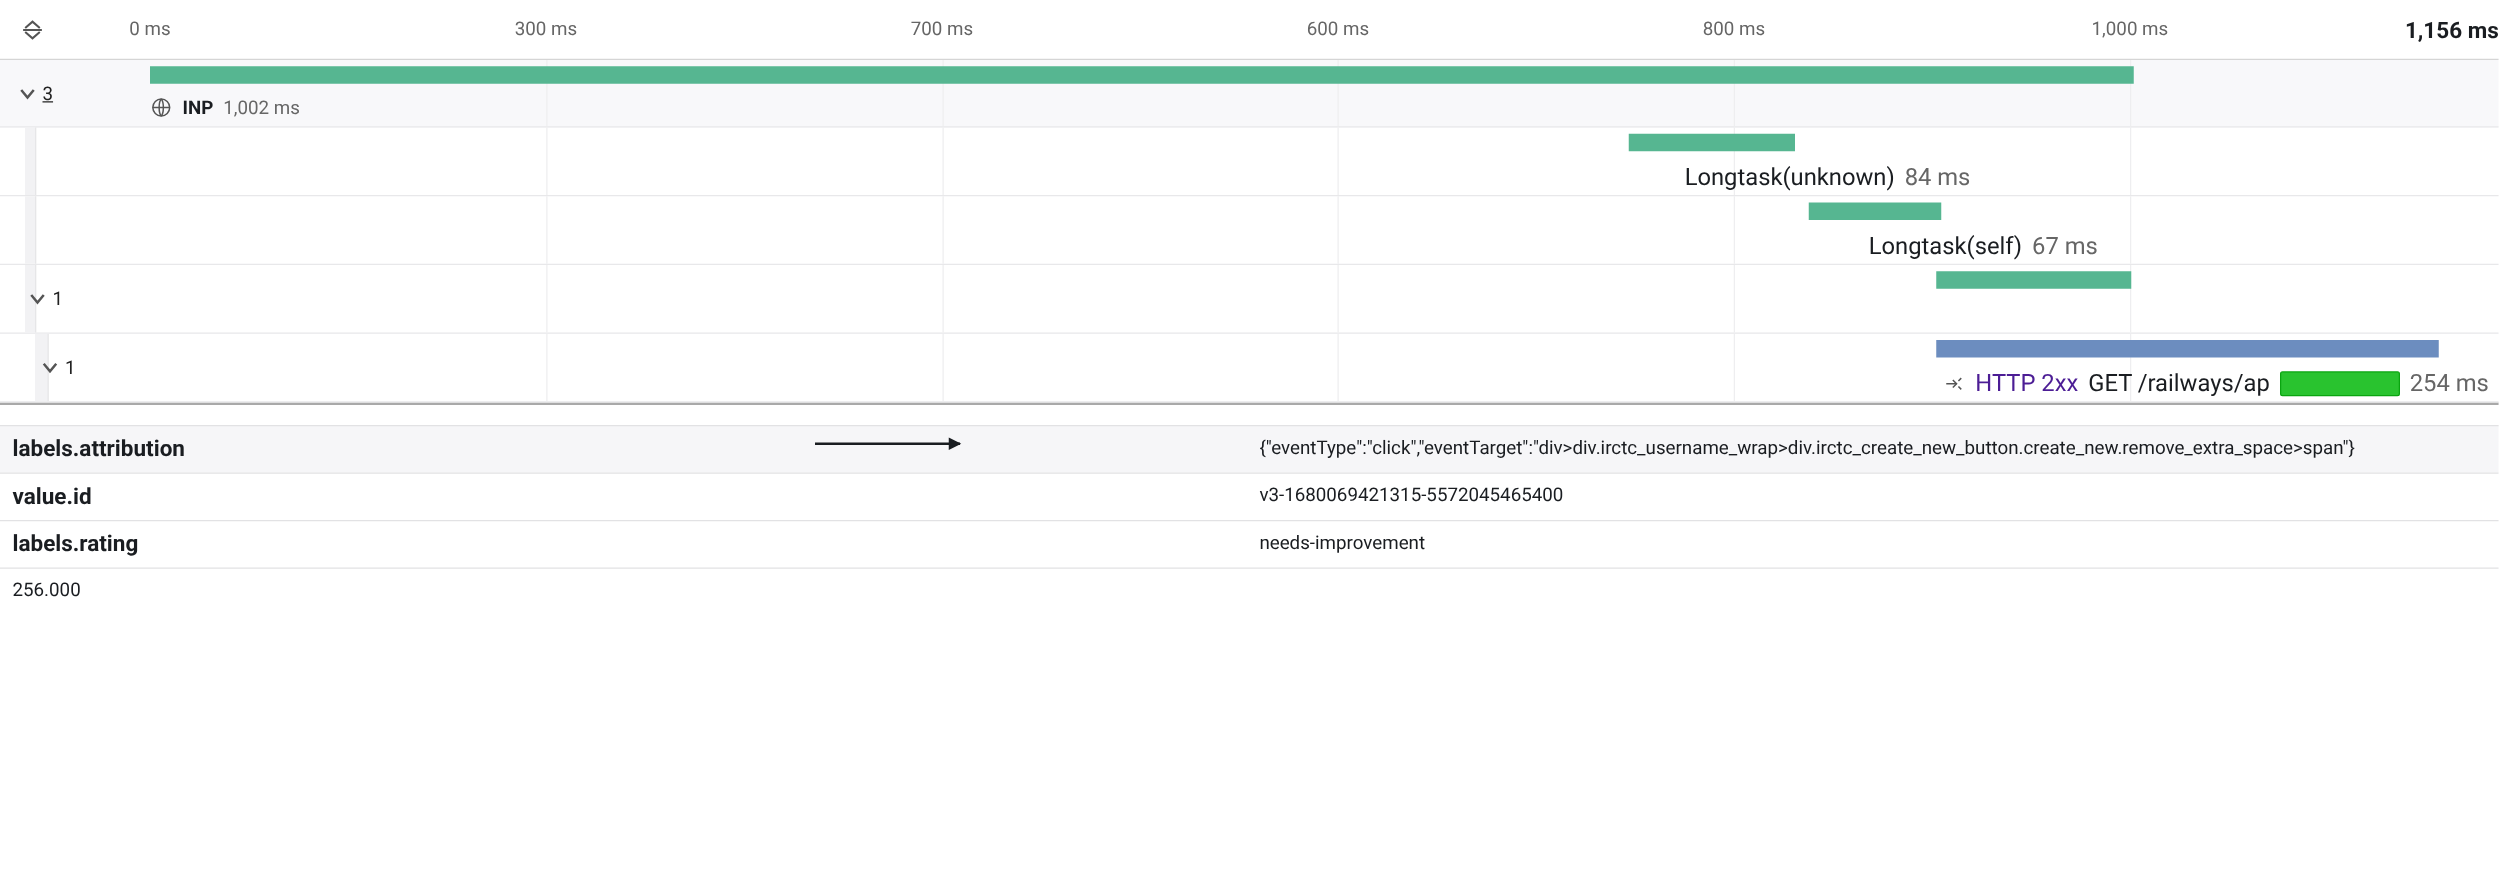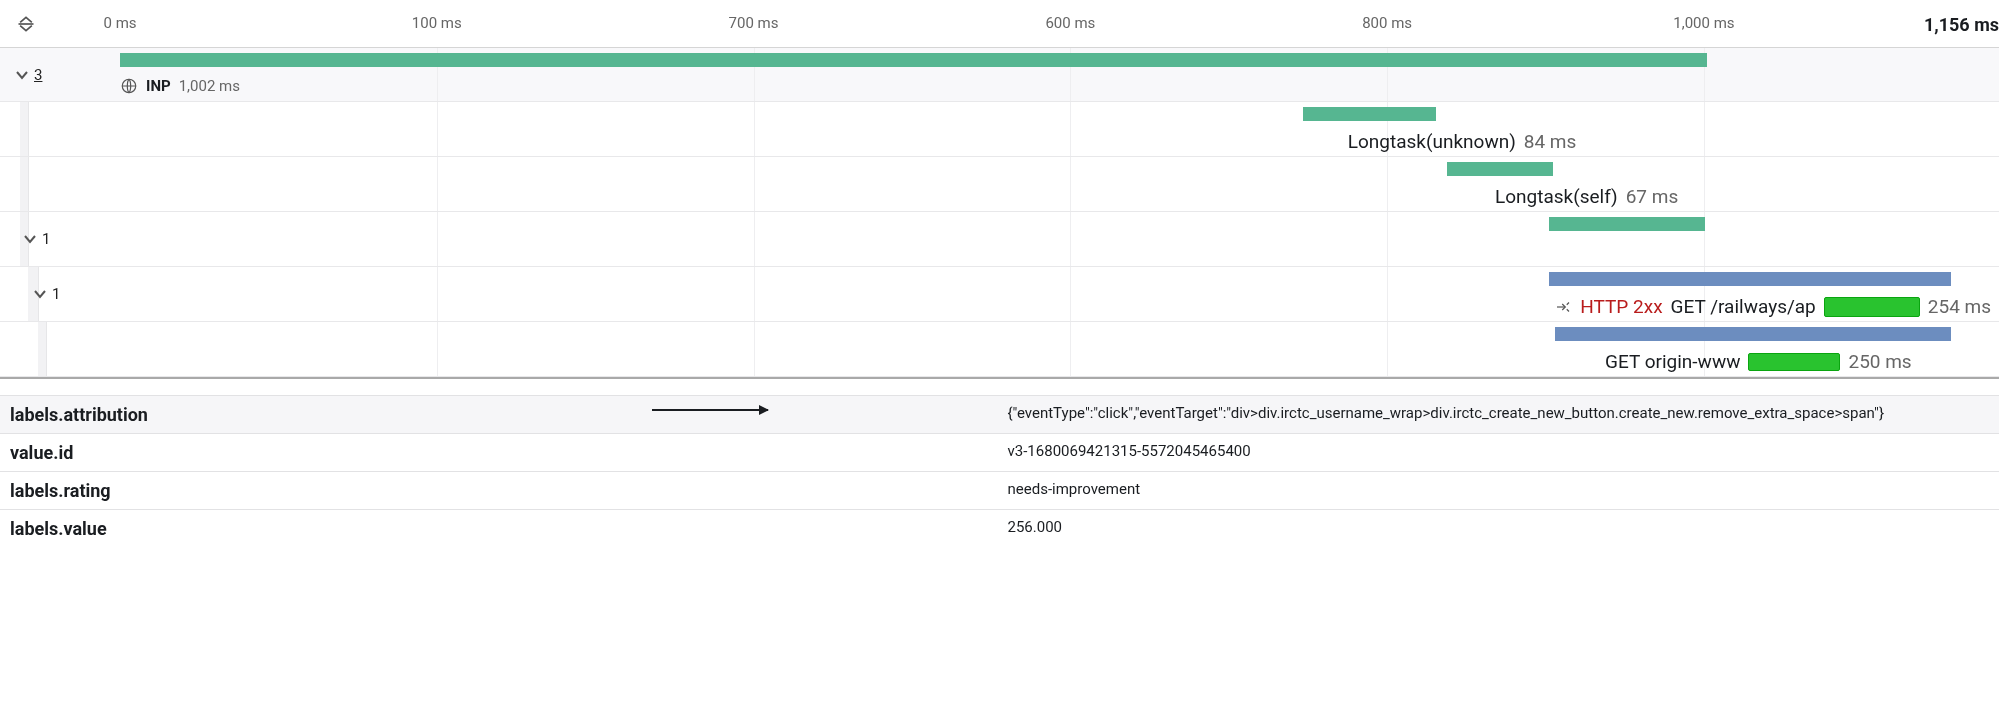--- a/index.html
+++ b/index.html
@@ -137,21 +137,21 @@
     font-size:15px;
   }
   .inp-meta .globe { width:18px; height:18px; color:#555; }
   .inp-meta .inp-lbl { font-weight:700; }
   .inp-meta .inp-dur { color:#666; }
 
   .http-meta {
     display:flex; align-items:center; gap:8px; color:#555;
   }
   .http-meta svg{width:18px;height:18px}
-  .http-status { color:#b91c1c; }
+  .http-status { color:#4c1d95; }
 
   
   .details {
     margin-top:16px;
   }
   .drow {
     display:flex;
     border-top:1px solid #e2e2e4;
     padding:8px 10px;
     align-items:flex-start;
@@ -181,21 +181,21 @@
   <div class="ruler-btn">
     <svg viewBox="0 0 24 24" fill="none" stroke="currentColor" stroke-width="2">
       <polyline points="5 10 12 4 19 10"></polyline>
       <polyline points="5 14 12 20 19 14"></polyline>
       <line x1="3" y1="12" x2="21" y2="12"></line>
     </svg>
   </div>
   <div class="tick-area" id="tick-area">
     <span class="tick end">1,156 ms</span>
   <span class="tick" style="left: 0%; text-align: center;">0 ms</span>
-      <span class="tick" style="left: 17.301%;">100 ms</span>
+      <span class="tick" style="left: 17.301%;">300 ms</span>
       <span class="tick" style="left: 34.6021%;">700 ms</span>
       <span class="tick" style="left: 51.9031%;">600 ms</span>
       <span class="tick" style="left: 69.2042%;">800 ms</span>
       <span class="tick" style="left: 86.5052%;">1,000 ms</span>
     </div>
 </div>
 
 <div class="rows">
 
   <div class="row inp">
@@ -311,53 +311,33 @@
           </svg>
           <span class="http-status">HTTP 2xx</span>
         </span>
         <span class="spanname bold">GET /railways/ap</span>
         <span class="redact bar green" style="position:static;width:96px;height:20px"></span>
         <span class="dur">254 ms</span>
       </div>
     </div>
   </div>
 
-  <div class="row lvl3">
-    <div class="grid-lines" id="grid-5">
-        <div class="gl" style="left: 17.301%;"></div>
-        <div class="gl" style="left: 34.6021%;"></div>
-        <div class="gl" style="left: 51.9031%;"></div>
-        <div class="gl" style="left: 69.2042%;"></div>
-        <div class="gl" style="left: 86.5052%;"></div>
-      </div>
-    <div class="bar-area">
-        <div class="bar blue" id="bar-gow" style="left: 78.3737%; width: 21.6263%;"></div>
-      </div>
-    <div class="labelrow">
-      <div class="pin" id="pin-gow" style="align-items: center; left: 79.3737%;">
-        <span class="spanname">GET origin-www</span>
-        <span class="redact bar green" style="position:static;width:92px;height:18px"></span>
-        <span class="dur">250 ms</span>
-      </div>
-    </div>
-  </div>
 
 </div>
 
 <div class="details" style="position:relative">
   <div class="arrow" style="left:652px; top:14px; width:116px"></div>
   <div class="drow first">
     <div class="dkey">labels.attribution</div>
     <div class="dval">{"eventType":"click","eventTarget":"div&gt;div.irctc_username_wrap&gt;div.irctc_create_new_button.create_new.remove_extra_space&gt;span"}</div>
   </div>
   <div class="drow">
     <div class="dkey">value.id</div>
     <div class="dval">v3-1680069421315-5572045465400</div>
   </div>
   <div class="drow">
     <div class="dkey">labels.rating</div>
     <div class="dval">needs-improvement</div>
   </div>
   <div class="drow">
-    <div class="dkey">labels.value</div>
     <div class="dval">256.000</div>
   </div>
 </div>
 
 </body></html>

